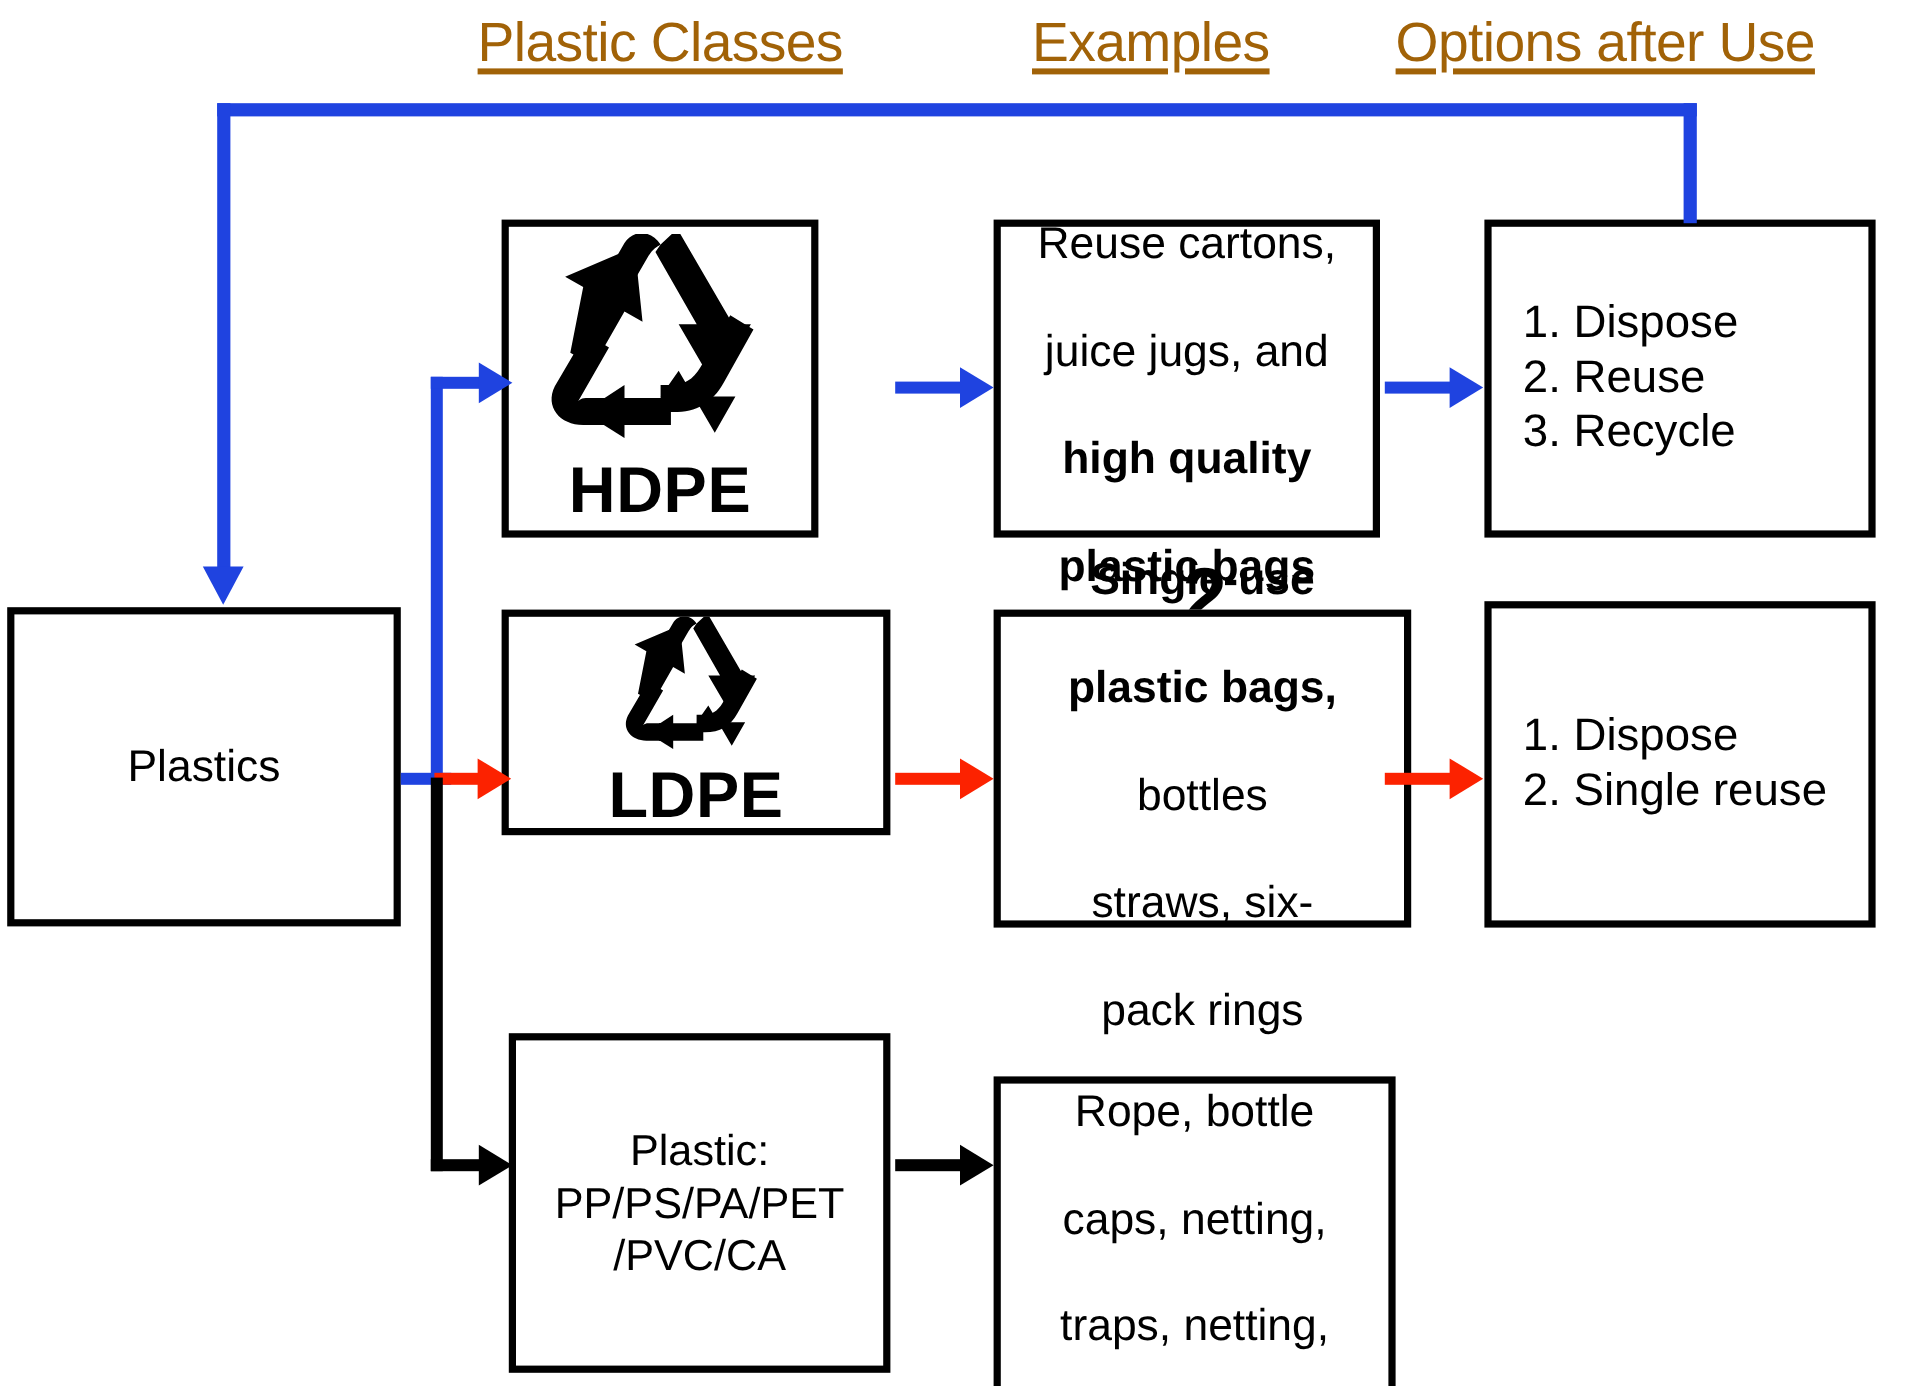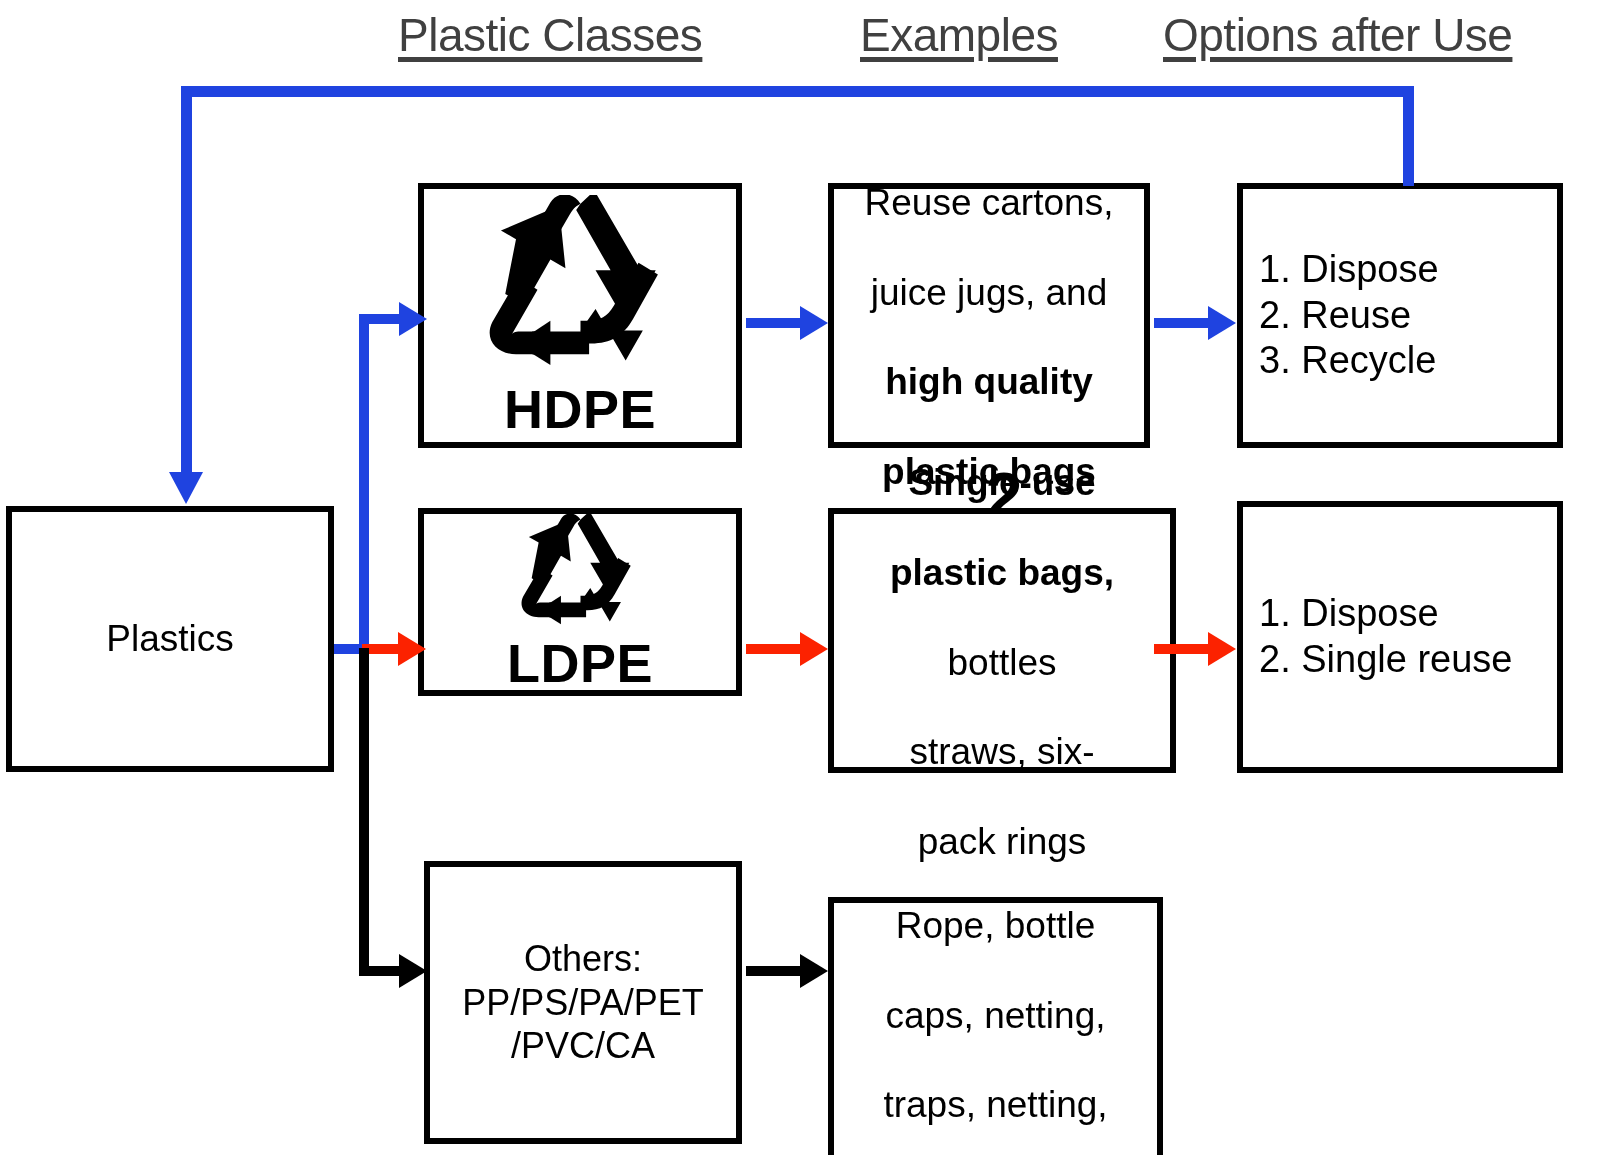--- a/index.html
+++ b/index.html
@@ -13,21 +13,21 @@
     height: 1155px;
     background: #ffffff;
     font-family: "Liberation Sans", sans-serif;
     overflow: hidden;
   }
 
   
   .col-header {
     position: absolute;
     font-size: 46px;
-    color: #404040;
+    color: #a16207;
     white-space: nowrap;
     letter-spacing: -0.5px;
     text-decoration: underline;
     text-underline-offset: 6px;
     text-decoration-thickness: 5px;
     text-align: center;
   }
 
   
   .box {
@@ -51,21 +51,21 @@
     font-size: 36px;
   }
   .box-text .bold { font-weight: bold; }
 
   .list-text {
     font-size: 38px;
     line-height: 1.2;
     text-align: left;
     white-space: pre-line;
     width: 100%;
-    padding-left: 16px;
+    padding-left: 26px;
     box-sizing: border-box;
   }
 
   
   .sym-wrap {
     display: flex;
     flex-direction: column;
     align-items: center;
     justify-content: center;
     width: 100%;
@@ -104,21 +104,21 @@
 <div id="canvas">
 
   <div class="col-header" style="left:398px; top:8px;">Plastic Classes</div>
   <div class="col-header" style="left:860px; top:8px;">Examples</div>
   <div class="col-header" style="left:1163px; top:8px;">Options after Use</div>
 
   <div class="box" style="left:6px; top:506px; width:328px; height:266px;">
     <div class="box-text">Plastics</div>
   </div>
 
-  <div class="box" style="left:418px; top:183px; width:324px; height:265px;">
+  <div class="box" style="left:418px; top:183px; width:264px; height:265px;">
     <div class="sym-wrap">
       <svg class="sym-svg" width="215" height="185" viewBox="0 0 200 172" aria-hidden="true">
 
         <path d="M100 8 L96 14 L128 70 L114 70 L142 118 L170 70 L156 70 L113 -4 Z" fill="#000"></path>
         <path d="M100 8 C 92 -4 78 -3 72 7 L50 45 L68 56 L90 18 C 94 11 97 10 100 8 Z" fill="#000"></path>
         <polygon points="100,126 158,126 142,154 114,106" fill="#000"></polygon>
 
         <path d="M172 74 L154 63 L131 103 C 125 113 118 117 108 117 L100 117 L100 138 L110 138 C 128 138 140 131 149 115 Z" fill="#000"></path>
 
         <path d="M108 107 L108 148 L55 148 L55 127 L108 127 Z" fill="#000"></path>
@@ -182,21 +182,21 @@
       <span>pack rings</span>
     </div>
   </div>
 
   <div class="box" style="left:1237px; top:501px; width:326px; height:272px;">
     <div class="list-text">1. Dispose
 2. Single reuse</div>
   </div>
 
   <div class="box" style="left:424px; top:861px; width:318px; height:283px;">
-    <div class="box-text small">Others:
+    <div class="box-text small">Plastic:
 PP/PS/PA/PET
 /PVC/CA</div>
   </div>
 
   <div class="box" style="left:828px; top:897px; width:335px; height:283px;">
     <div class="box-text">
       <span>Rope, bottle</span><br>
       <span>caps, netting,</span><br>
       <span>traps, netting,</span><br>
       <span>plastic utensils</span>

